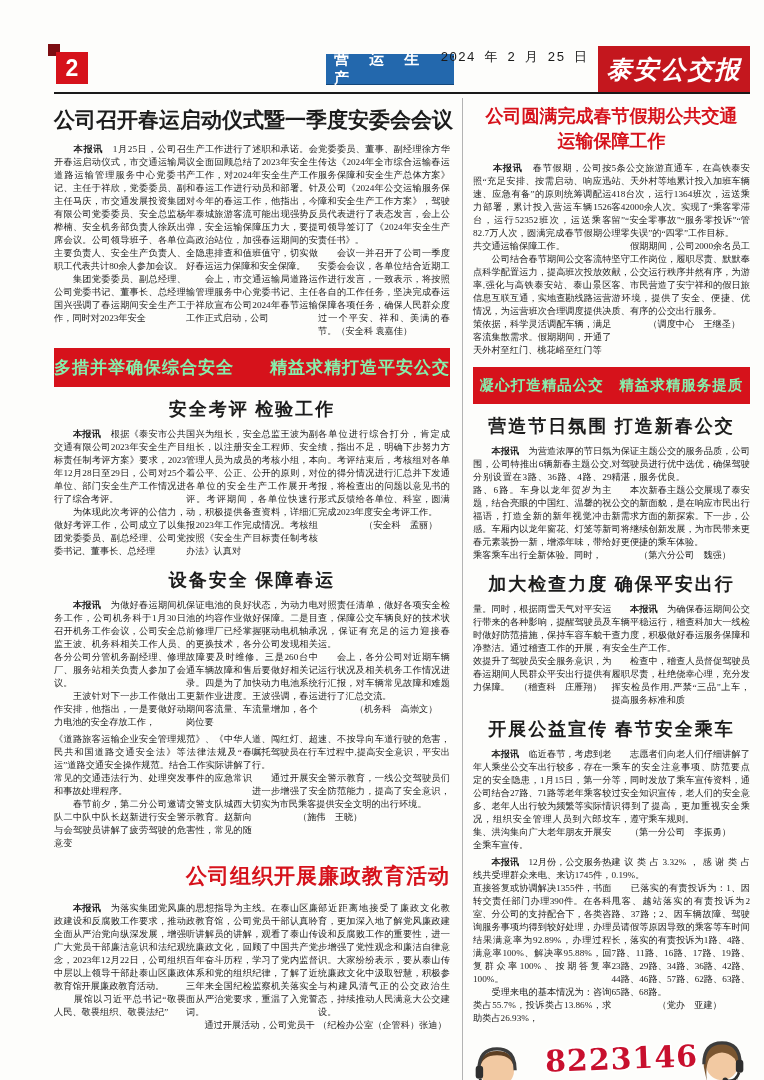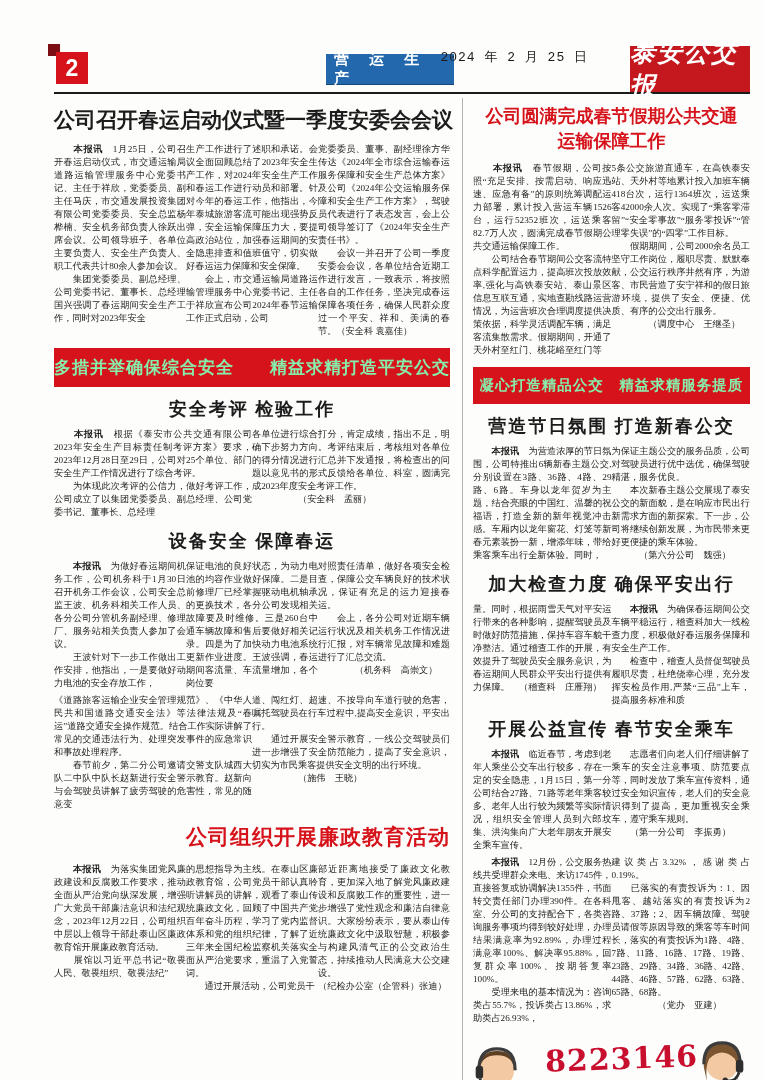--- a/index.html
+++ b/index.html
@@ -16,21 +16,21 @@
   
   .header { position:relative; height:50px; border-bottom:2px solid #1a1a1a; }
   .pagenum-wrap { position:absolute; left:2px; top:8px; width:32px; height:32px; }
   .pagenum-shadow { position:absolute; left:-8px; top:-8px; width:12px; height:12px; background:#7c0d12; }
   .pagenum { position:absolute; inset:0; background:#d6121b; color:#fff;
     font:bold 23px "Liberation Sans",sans-serif; display:flex; align-items:center; justify-content:center; }
   .section-badge { position:absolute; left:272px; top:10px; width:128px; height:30px; background:#2368ad;
     color:#fff; font:bold 15px "Liberation Sans",sans-serif; letter-spacing:8px;
     display:flex; align-items:center; justify-content:center; padding-left:8px; box-shadow:0 1px 0 #14477a; }
   .date { position:absolute; right:162px; top:4px; font-size:13px; letter-spacing:1px;font-family:Liberation Mono, monospace; }
-  .masthead { position:absolute; right:0; top:2px; width:120px; height:46px; background:#c4171e;
+  .masthead { position:absolute; right:0; top:2px; width:152px; height:46px; background:#c4171e;
     color:#fff; display:flex; align-items:center; justify-content:center;
     font:bold italic 25px "DejaVu Serif",serif; letter-spacing:2px; }
 
   
   .content { display:flex; align-items:stretch; margin-top:4px; }
   .leftcol { width:404px; flex:none; padding-right:8px; }
   .rightcol { flex:1; margin-left:4px; border-left:1px solid #b3b3b3; padding-left:10px; }
 
   .cols { display:flex; gap:0; }
   .c { flex:1; font-size:9.2px; line-height:13px; text-align:justify; white-space:pre-line; }
@@ -88,20 +88,21 @@
         </div>
       </section>
 
       <div class="red-banner">多措并举确保综合安全　　精益求精打造平安公交</div>
 
       <section class="article">
         <h2 class="sub">安全考评 检验工作</h2>
         <div class="cols">
           <p class="c"><b class="lede">　　本报讯　</b><span>根据《泰安市公共交通有限公司2023年安全生产目标责任制考评方案》要求，2023年12月28日至29日，公司对25个单位、部门安全生产工作情况进行了综合考评。
 　　为体现此次考评的公信力，做好考评工作，公司成立了以集团党委委员、副总经理、公司党委书记、董事长、总经理</span></p>
+          <p class="c"><span>国兴为组长，安全总监王波为副组长，以注册安全工程师、安全管理人员为成员的考核小组，本着公平、公正、公开的原则，对各单位的安全生产工作展开考评。考评期间，各单位快速行动，积极提供备查资料，详细汇报2023年工作完成情况。考核组按照《安全生产目标责任制考核办法》认真对</span></p>
           <p class="c"><span>各单位进行综合打分，肯定成绩，指出不足，明确下步努力方向。考评结束后，考核组对各单位的得分情况进行汇总并下发通报，将检查出的问题以意见书的形式反馈给各单位、科室，圆满完成2023年度安全考评工作。
 　　　　　（安全科　孟丽）</span></p>
         </div>
       </section>
 
       <section class="article">
         <h2 class="sub">设备安全 保障春运</h2>
         <div class="cols">
           <p class="c"><b class="lede">　　本报讯　</b><span>为做好春运期间机务工作，公司机务科于1月30日召开机务工作会议，公司安全总监王波、机务科相关工作人员、各分公司分管机务副经理、修理厂、服务站相关负责人参加了会议。
 　　王波针对下一步工作做出工作安排，他指出，一是要做好动力电池的安全存放工作，</span></p>

